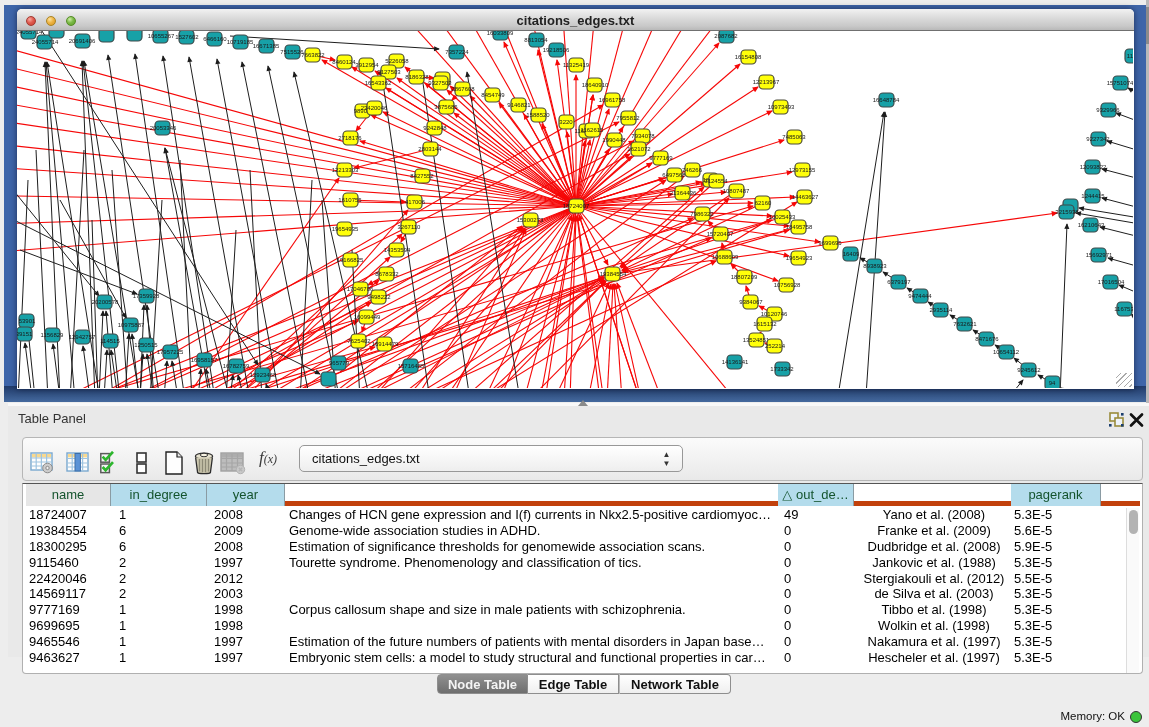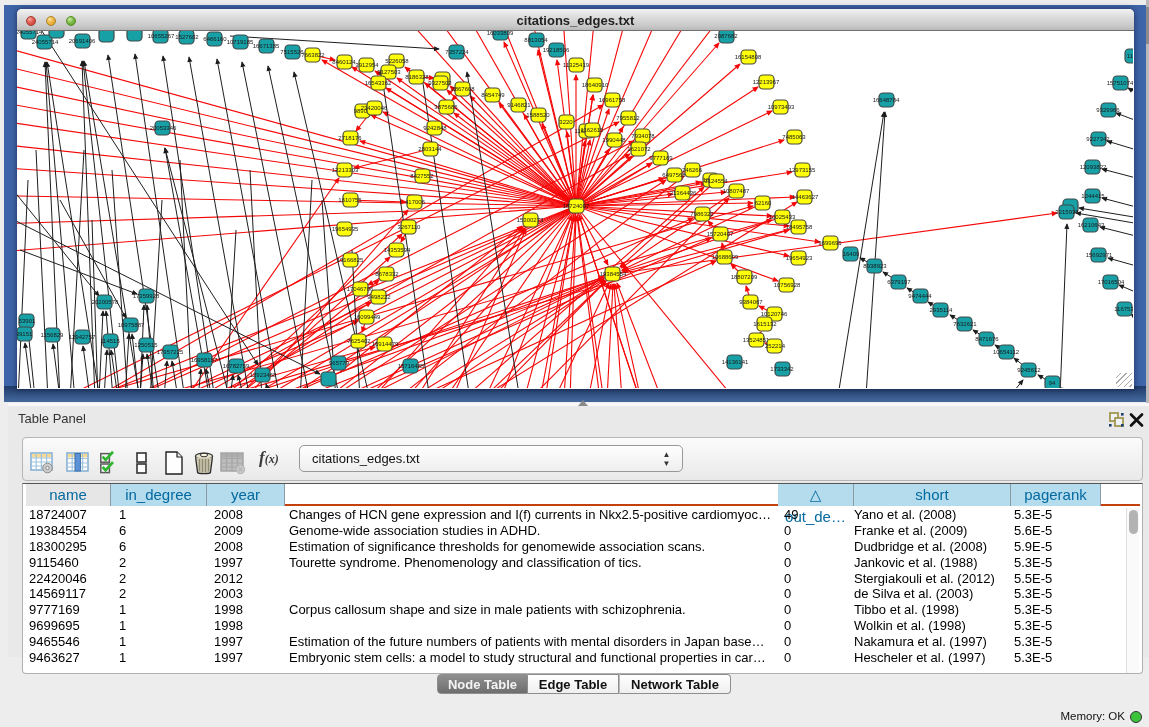--- a/index.html
+++ b/index.html
@@ -18,31 +18,31 @@
 #tp{position:absolute;left:8px;top:403px;width:1149px;height:254px;background:#e9e9e9}
 #tp .tophl{position:absolute;top:0;left:0;width:100%;height:3px;background:#f8f8f8}
 #tp .caret{position:absolute;top:-3px;left:570px;width:0;height:0;border-left:5px solid transparent;border-right:5px solid transparent;border-bottom:6px solid #8a8a8a}
 #tptitle{position:absolute;left:10px;top:8px;font-size:13px;color:#333}
 #tpicons{position:absolute;right:12px;top:9px}
 #toolbar{position:absolute;left:14px;top:34px;width:1121px;height:44px;border:1px solid #b6b6b6;border-radius:4px;background:linear-gradient(to bottom,#fbfbfb,#e9e9e9)}
 .tbi{position:absolute;top:13px}
 #combo{position:absolute;left:276px;top:7px;width:384px;height:27px;background:linear-gradient(to bottom,#ffffff,#eeeeee);border:1px solid #989898;border-radius:5px;font-size:13px;color:#111;line-height:25px;padding-left:12px}
 #combo .arr{position:absolute;right:10px;top:0;width:11px;height:25px;font-size:8px;color:#333;line-height:9px;text-align:center;padding-top:4px}
 #tablewrap{position:absolute;left:14px;top:80px;width:1121px;height:191px;background:#fff;border:1px solid #b0b0b0;border-top:1px solid #555;border-radius:0 0 4px 4px}
-#thead{position:absolute;left:3px;top:0px;width:1114px;height:22px;border-bottom:2px solid #c2410c;font-size:15px;color:#0369a1}
+#thead{position:absolute;left:3px;top:0px;width:1114px;height:22px;border-bottom:5px solid #c2410c;font-size:13px;color:#14532d}
 #thead .h{position:absolute;top:0;height:22px;background:#b4dcec;border-right:1px solid #8a9ba3;text-align:center;line-height:22px}
 #tbody{position:absolute;left:3px;top:23px;width:1100px;height:166px;overflow:hidden;font-size:13px;color:#000}
 .tr{position:relative;height:15.9px;line-height:15.9px;white-space:nowrap}
 .tr div{position:absolute;top:0;overflow:hidden;height:16px}
 .c0{left:3px;width:83px}
 .c1{left:93px;width:90px}
 .c2{left:188px;width:75px}
 .c3{left:263px;width:490px}
 .c4{left:758px;width:73px}
-.c5{left:828px;width:160px;text-align:left}
+.c5{left:828px;width:160px;text-align:center}
 .c6{left:988px;width:100px}
 #vscroll{position:absolute;right:3px;top:24px;width:13px;height:165px;background:#fafafa;border-left:1px solid #ddd}
 #vscroll .thumb{position:absolute;left:1.5px;top:2px;width:9px;height:24px;border-radius:5px;background:#b3b3b3}
 #tabs{position:absolute;left:429px;top:271px;height:20px;font-size:13px;font-weight:bold}
 .seg{position:absolute;top:0;height:20px;line-height:19px;text-align:center;border:1px solid #8e8e8e}
 #seg1{left:0;width:91px;background:linear-gradient(to bottom,#909090,#6e6e6e);color:#f4f4f4;border-radius:4px 0 0 4px}
 #seg2{left:91px;width:91px;background:linear-gradient(to bottom,#ffffff,#efefef);color:#111;border-left:none}
 #seg3{left:182px;width:112px;background:linear-gradient(to bottom,#ffffff,#efefef);color:#111;border-left:1px solid #bbb;border-radius:0 4px 4px 0}
 #mem{position:absolute;right:32px;top:307px;font-size:11.5px;color:#111}
 #memdot{position:absolute;right:15px;top:308px;width:12px;height:12px;border-radius:50%;background:#3bc43b;border:1.5px solid #333}
@@ -628,30 +628,29 @@
       <path d="M3.6 6.5 L5.6 21.5 C6 23 18 23 18.4 21.5 L20.4 6.5" fill="#cfcab2" stroke="#2c2c2c" stroke-width="1.3"></path>
       <path d="M7.5 8 V20.6 M10.5 8 V21.2 M13.5 8 V21.2 M16.5 8 V20.6" stroke="#8d8a76" stroke-width="1.5"></path>
     </svg>
     <svg class="tbi" style="left:197px" width="26" height="24" viewBox="0 0 26 24">
       <rect x="1" y="2" width="22" height="18" fill="#bdbdbd" stroke="#a0a0a0" stroke-width="1.4"></rect>
       <rect x="2" y="3" width="20" height="3.4" fill="#adadad"></rect>
       <path d="M6.5 3 V20 M12 3 V20 M17.5 3 V20 M1 7.5 H23 M1 12 H23 M1 16 H23" stroke="#a6a6a6" stroke-width="1.2"></path>
       <circle cx="20.5" cy="18.5" r="4.2" fill="#c9c9c9" stroke="#b2b2b2"></circle>
       <path d="M18.8 16.8 L22.2 20.2 M22.2 16.8 L18.8 20.2" stroke="#b5b5b5" stroke-width="1.4"></path>
     </svg>
-    <div class="tbi" style="left:236px;top:10px;font-size:17px;font-style:italic;font-weight:bold;color:#3a3a3a;font-family:'Liberation Serif',serif">f<span style="font-size:12px">(x)</span></div>
+    <div class="tbi" style="left:236px;top:10px;font-size:17px;font-style:italic;font-weight:normal;color:#3a3a3a;font-family:'Liberation Serif',serif">f<span style="font-size:12px">(x)</span></div>
     <div id="combo">citations_edges.txt<div class="arr">▲<br>▼</div></div>
   </div>
   <div id="tablewrap">
     <div id="thead">
       <div class="h" style="left:0px;width:85px;background:#e6e6e6">name</div>
       <div class="h" style="left:85px;width:96px">in_degree</div>
       <div class="h" style="left:181px;width:78px">year</div>
       <div class="h" style="left:752px;width:76px">△ out_de…</div>
-      <div class="h" style="left:828px;width:157px">short</div>
       <div class="h" style="left:985px;width:90px">pagerank</div>
     </div>
     <div id="tbody">
 <div class="tr">
           <div class="c0">18724007</div>
           <div class="c1">1</div>
           <div class="c2">2008</div>
           <div class="c3">Changes of HCN gene expression and I(f) currents in Nkx2.5-positive cardiomyoc…</div>
           <div class="c4">49</div>
           <div class="c5">Yano et al. (2008)</div>

